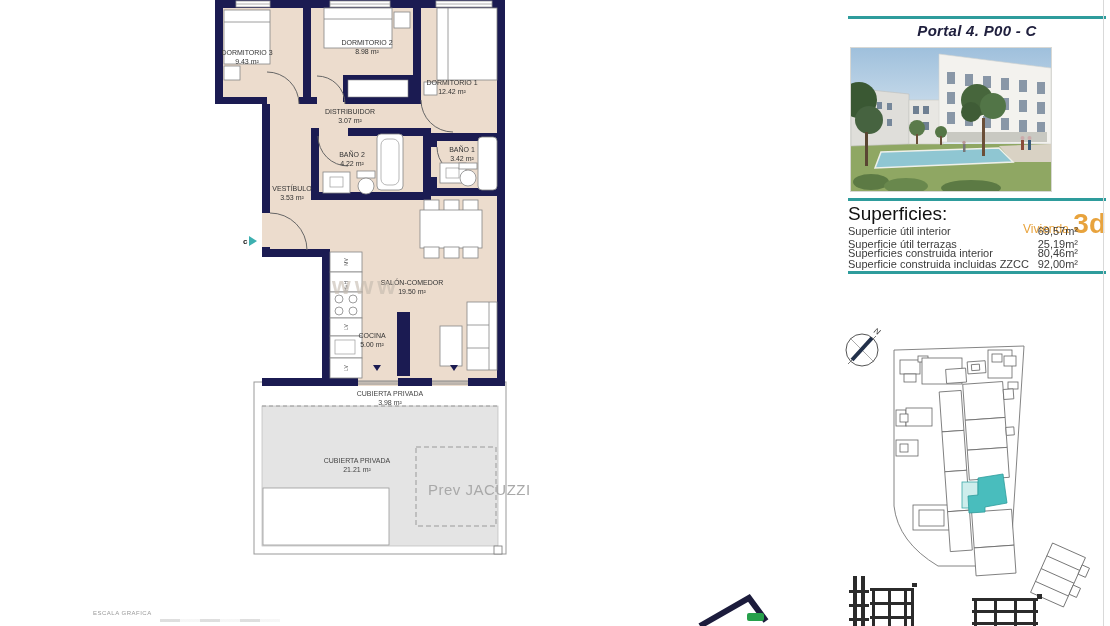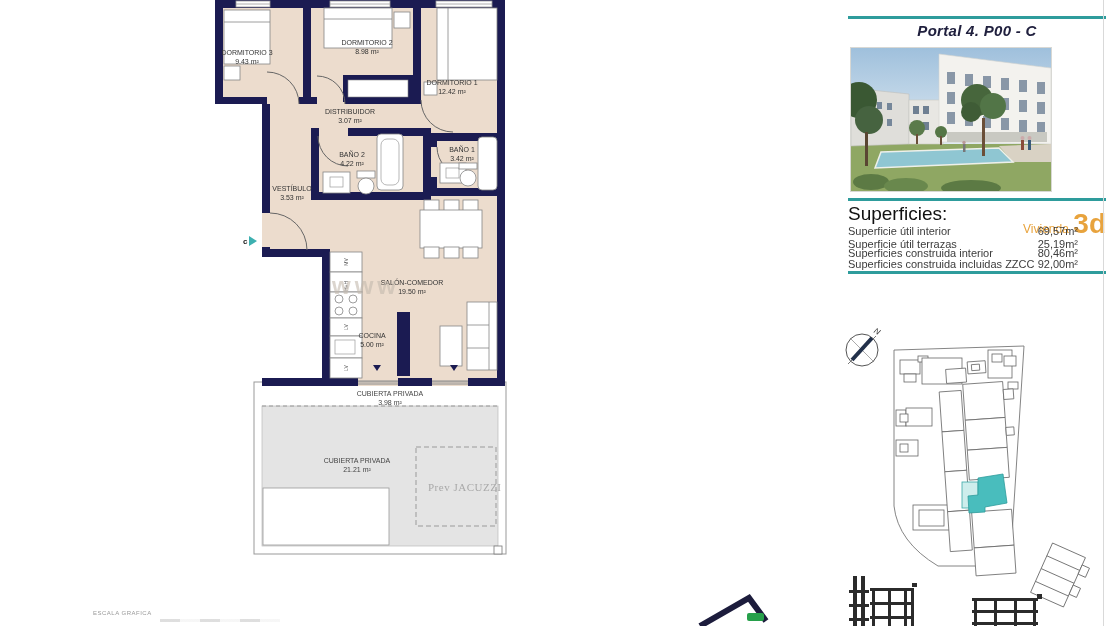--- a/index.html
+++ b/index.html
@@ -6,21 +6,21 @@
   body{width:1110px;height:626px;position:relative;background:#fff;overflow:hidden;
        font-family:"Liberation Sans",sans-serif;color:#222;}
   svg{position:absolute;overflow:visible;}
   .w{fill:#1b1b52;}
   .f{fill:#ffffff;stroke:#858585;stroke-width:.8;}
   .arc{fill:none;stroke:#666;stroke-width:1;}
   .room-label{position:absolute;transform:translateX(-50%);text-align:center;
       font-size:7px;line-height:1.3;color:#333;white-space:nowrap;z-index:6;}
   .room-label .ar{display:block;}
   .terr .nm,.terr .ar{color:#444;}
-  .jacuzzi-label{position:absolute;font-size:11px;color:#a9a9a9;letter-spacing:.5px;z-index:6;font-family:Liberation Serif, serif;}
+  .jacuzzi-label{position:absolute;font-size:15px;color:#a9a9a9;letter-spacing:.5px;z-index:6;}
   .kl{position:absolute;width:20px;text-align:center;font-size:5px;color:#555;
       transform:rotate(-90deg);z-index:6;}
   .tri-down{position:absolute;width:0;height:0;border-left:4px solid transparent;
       border-right:4px solid transparent;border-top:6px solid #1b1b52;z-index:6;}
   .watermark{position:absolute;left:332px;top:272px;font-size:24px;font-weight:bold;
       color:rgba(195,185,173,.6);letter-spacing:4px;z-index:7;}
   .rule{position:absolute;left:848px;width:258px;height:3px;background:#2e9c9c;}
   .portal-title{position:absolute;left:848px;top:22px;width:258px;text-align:center;
       font-size:15px;font-weight:bold;color:#20203e;letter-spacing:.3px;font-style:italic;}
   .sup-head{position:absolute;left:848px;top:203px;font-size:19px;font-weight:normal;color:#101010;}
@@ -295,21 +295,21 @@
 <div class="sup-row" style="top:225px;">
   <span>Superficie útil interior</span>
   <span class="val">69,57m²</span></div>
 <div class="sup-row" style="top:238px;">
   <span>Superficie útil terrazas</span>
   <span class="val">25,19m²</span></div>
 <div class="sup-row" style="top:247px;">
   <span>Superficies construida interior</span>
   <span class="val">80,46m²</span></div>
 <div class="sup-row" style="top:258px;">
-  <span>Superficies construida incluidas ZZCC</span>
+  <span>Superficie construida incluidas ZZCC</span>
   <span class="val">92,00m²</span></div>
 <div class="rule" style="top:271px;"></div>
 
 <svg style="left:840px;top:318px;width:270px;height:308px;" viewBox="840 318 270 308">
 
   <g stroke="#555" fill="none">
     <circle cx="862" cy="350" r="16" fill="#fff"></circle>
     <line x1="848" y1="364" x2="876" y2="336" stroke-width=".8"></line>
     <line x1="850" y1="338" x2="874" y2="362" stroke-width=".5"></line>
     <line x1="852" y1="360" x2="872" y2="338" stroke="#22304a" stroke-width="4"></line>

